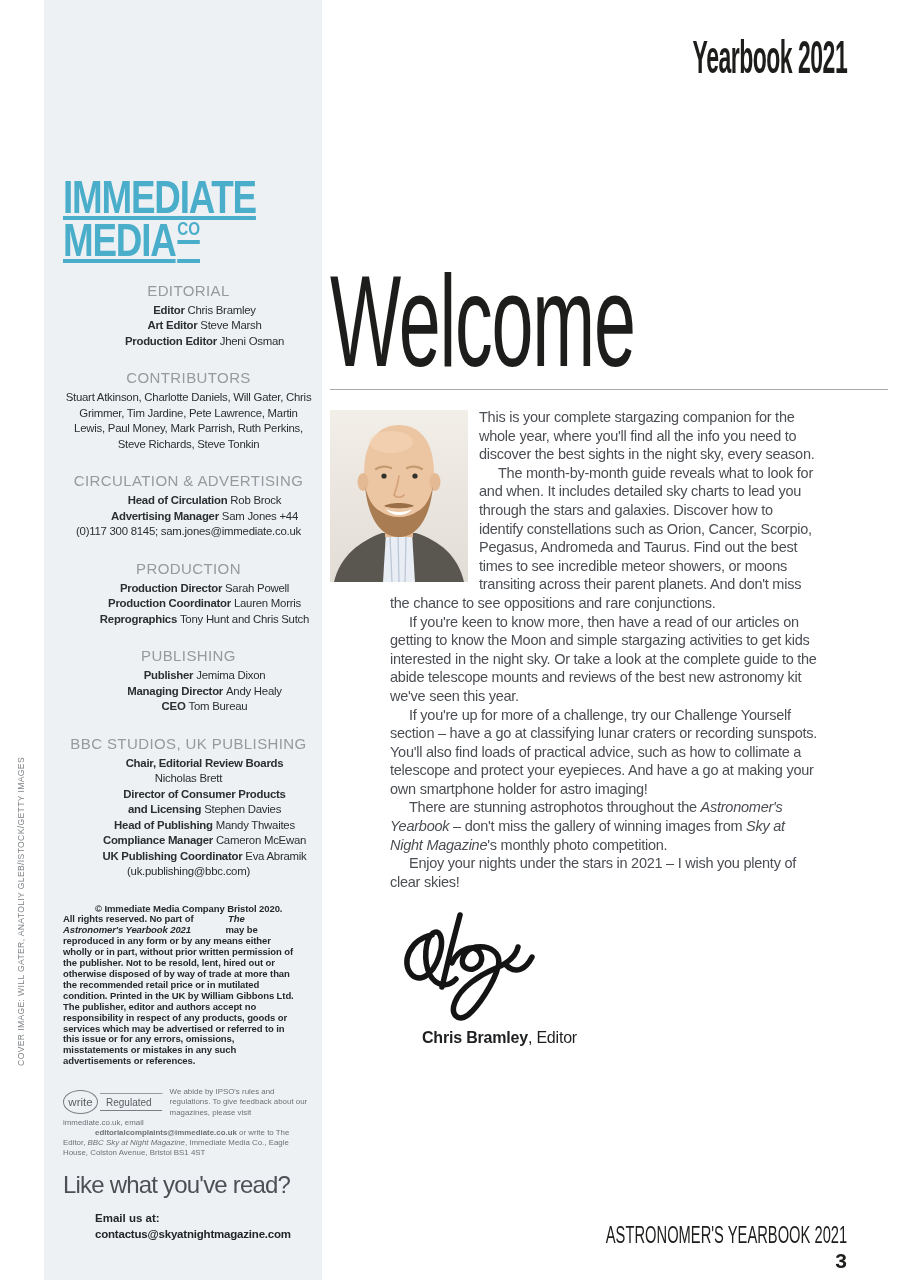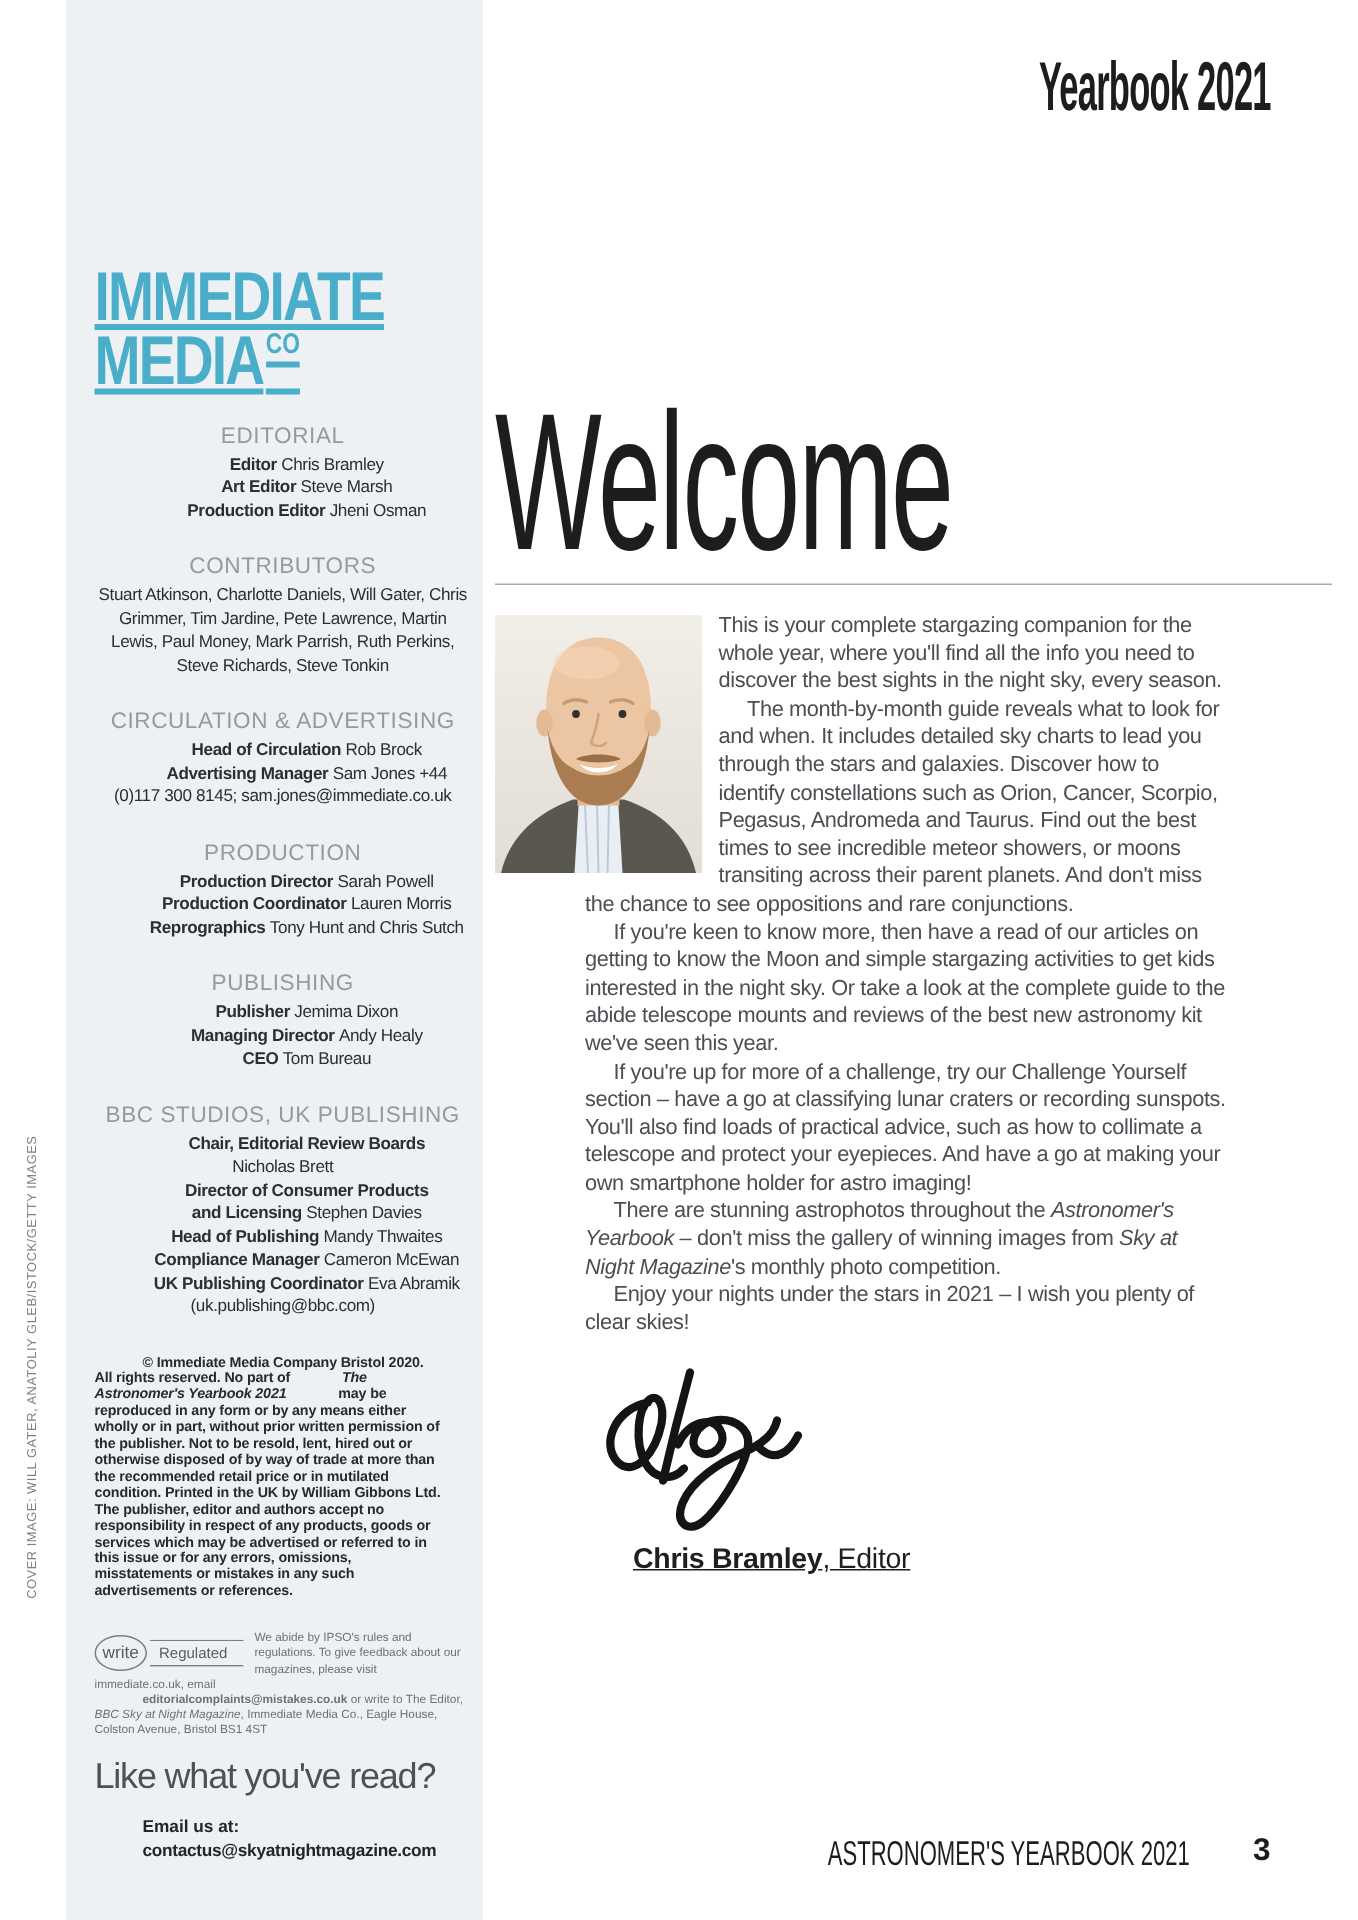--- a/index.html
+++ b/index.html
@@ -75,24 +75,24 @@
     transform:scaleX(.58);transform-origin:0 0;
   }
   .rule{border:none;border-top:1px solid #a6abaf;margin:16px 0 18px 0;}
   .article{font-size:14.5px;line-height:18.6px;letter-spacing:-.25px;color:#4b4e53;}
   .photo{display:block;float:left;width:138px;height:172px;margin:2px 11px 6px 0;}
   .photo svg{display:block;width:100%;height:100%;}
   .para{margin:0 68px 0 60px;}
   .para.ind{text-indent:19px;}
   .signature{margin:16px 0 0 60px;width:152px;height:118px;}
   .signature svg{display:block;width:100%;height:100%;}
-  .byline{margin:4px 0 0 60px;font-size:19px;color:#1e1f21;letter-spacing:-.2px;text-decoration:underline;}
-
-  
-  .footer{position:absolute;top:1222px;right:58px;display:flex;align-items:flex-start;}
+  .byline{margin:4px 0 0 60px;font-size:16px;color:#1e1f21;letter-spacing:-.2px;}
+
+  
+  .footer{position:absolute;top:1222px;right:58px;display:flex;align-items:flex-end;flex-direction:column;}
   .foot-title{
     font-size:23px;font-weight:400;letter-spacing:0;color:#1d1d1b;white-space:nowrap;
     transform:scaleX(.64);transform-origin:100% 50%;
   }
   .foot-page{font-size:21px;margin-left:10px;color:#1d1d1b;}
 </style>
 </head>
 <body>
 
 <div class="credit">COVER IMAGE: WILL GATER, ANATOLIY GLEB/ISTOCK/GETTY IMAGES</div>
@@ -168,21 +168,21 @@
       </section>
     </div>
 
   <p class="copyright"><span class="b">© Immediate Media Company Bristol 2020. All rights reserved. No part of </span><span class="b i">The Astronomer's Yearbook 2021</span><span class="b"> may be reproduced in any form or by any means either wholly or in part, without prior written permission of the publisher. Not to be resold, lent, hired out or otherwise disposed of by way of trade at more than the recommended retail price or in mutilated condition. Printed in the UK by William Gibbons Ltd. The publisher, editor and authors accept no responsibility in respect of any products, goods or services which may be advertised or referred to in this issue or for any errors, omissions, misstatements or mistakes in any such advertisements or references.</span></p>
 
   <div class="ipso">
     <div class="ipso-mark">
       <span class="ipso-oval">write</span>
       <span class="ipso-reg">Regulated</span>
     </div>
-    <p class="ipso-text"><span>We abide by IPSO's rules and regulations. To give feedback about our magazines, please visit immediate.co.uk, email </span><span class="b">editorialcomplaints@mistakes.co.uk</span><span> or write to The Editor, </span><span class="i">BBC Sky at Night Magazine</span><span>, Immediate Media Co., Eagle House, Colston Avenue, Bristol BS1 4ST</span></p>
+    <p class="ipso-text"><span>We abide by IPSO's rules and regulations. To give feedback about our magazines, please visit immediate.co.uk, email </span><span class="b">editorialcomplaints@immediate.co.uk</span><span> or write to The Editor, </span><span class="i">BBC Sky at Night Magazine</span><span>, Immediate Media Co., Eagle House, Colston Avenue, Bristol BS1 4ST</span></p>
   </div>
 
   <div class="like">
     <h2 class="like-h">Like what you've read?</h2>
     <p class="email-label b">Email us at:</p>
     <p class="email b">contactus@skyatnightmagazine.com</p>
   </div>
 </aside>
 
 <span class="yb">Yearbook 2021</span>

